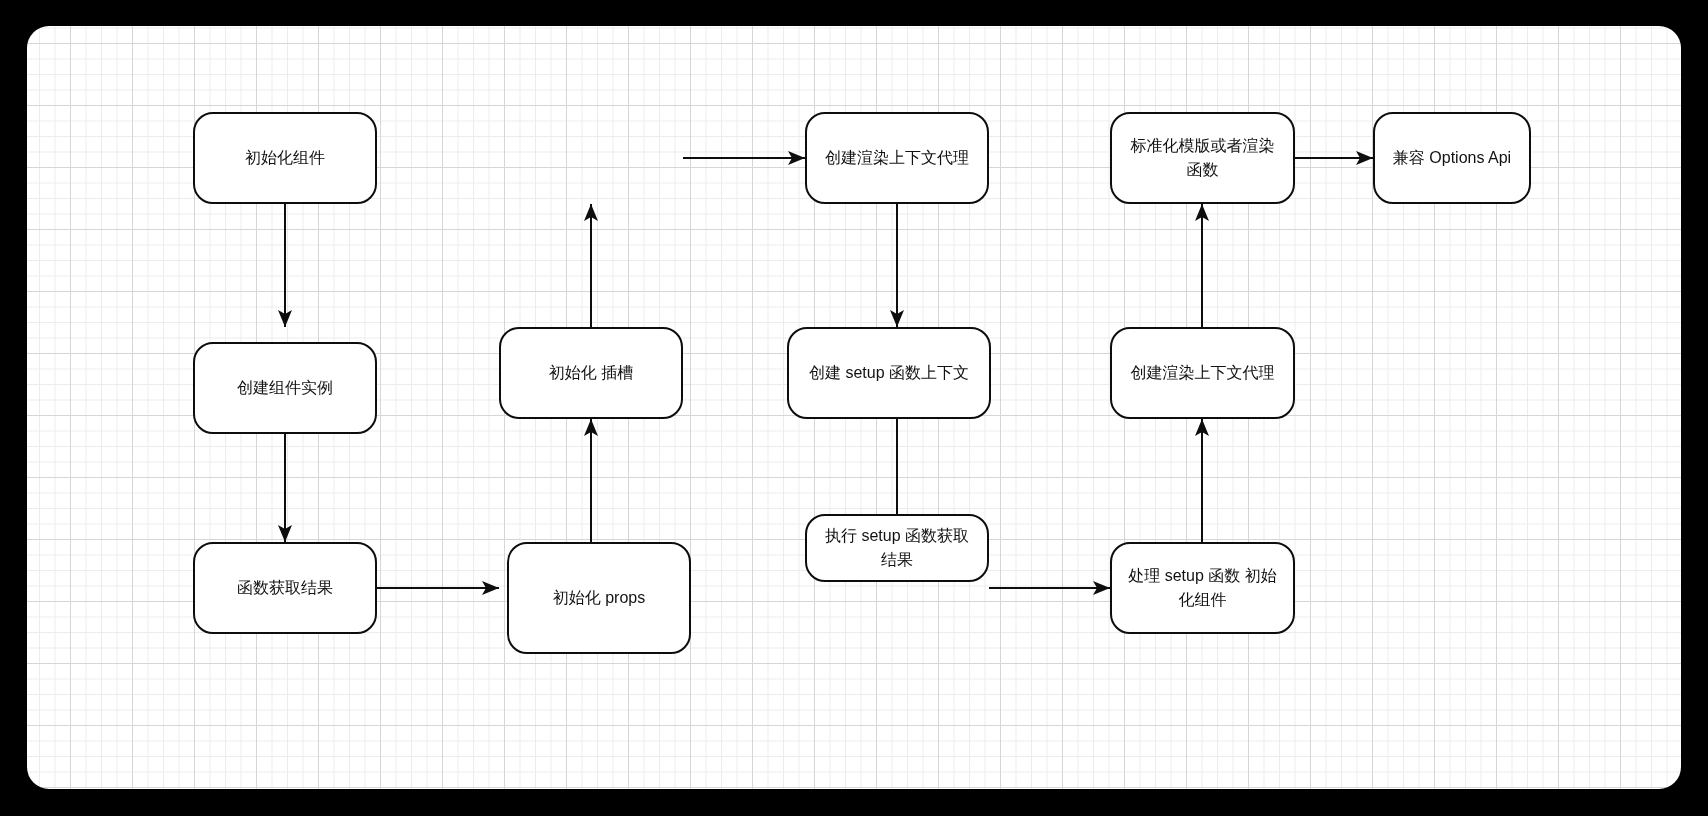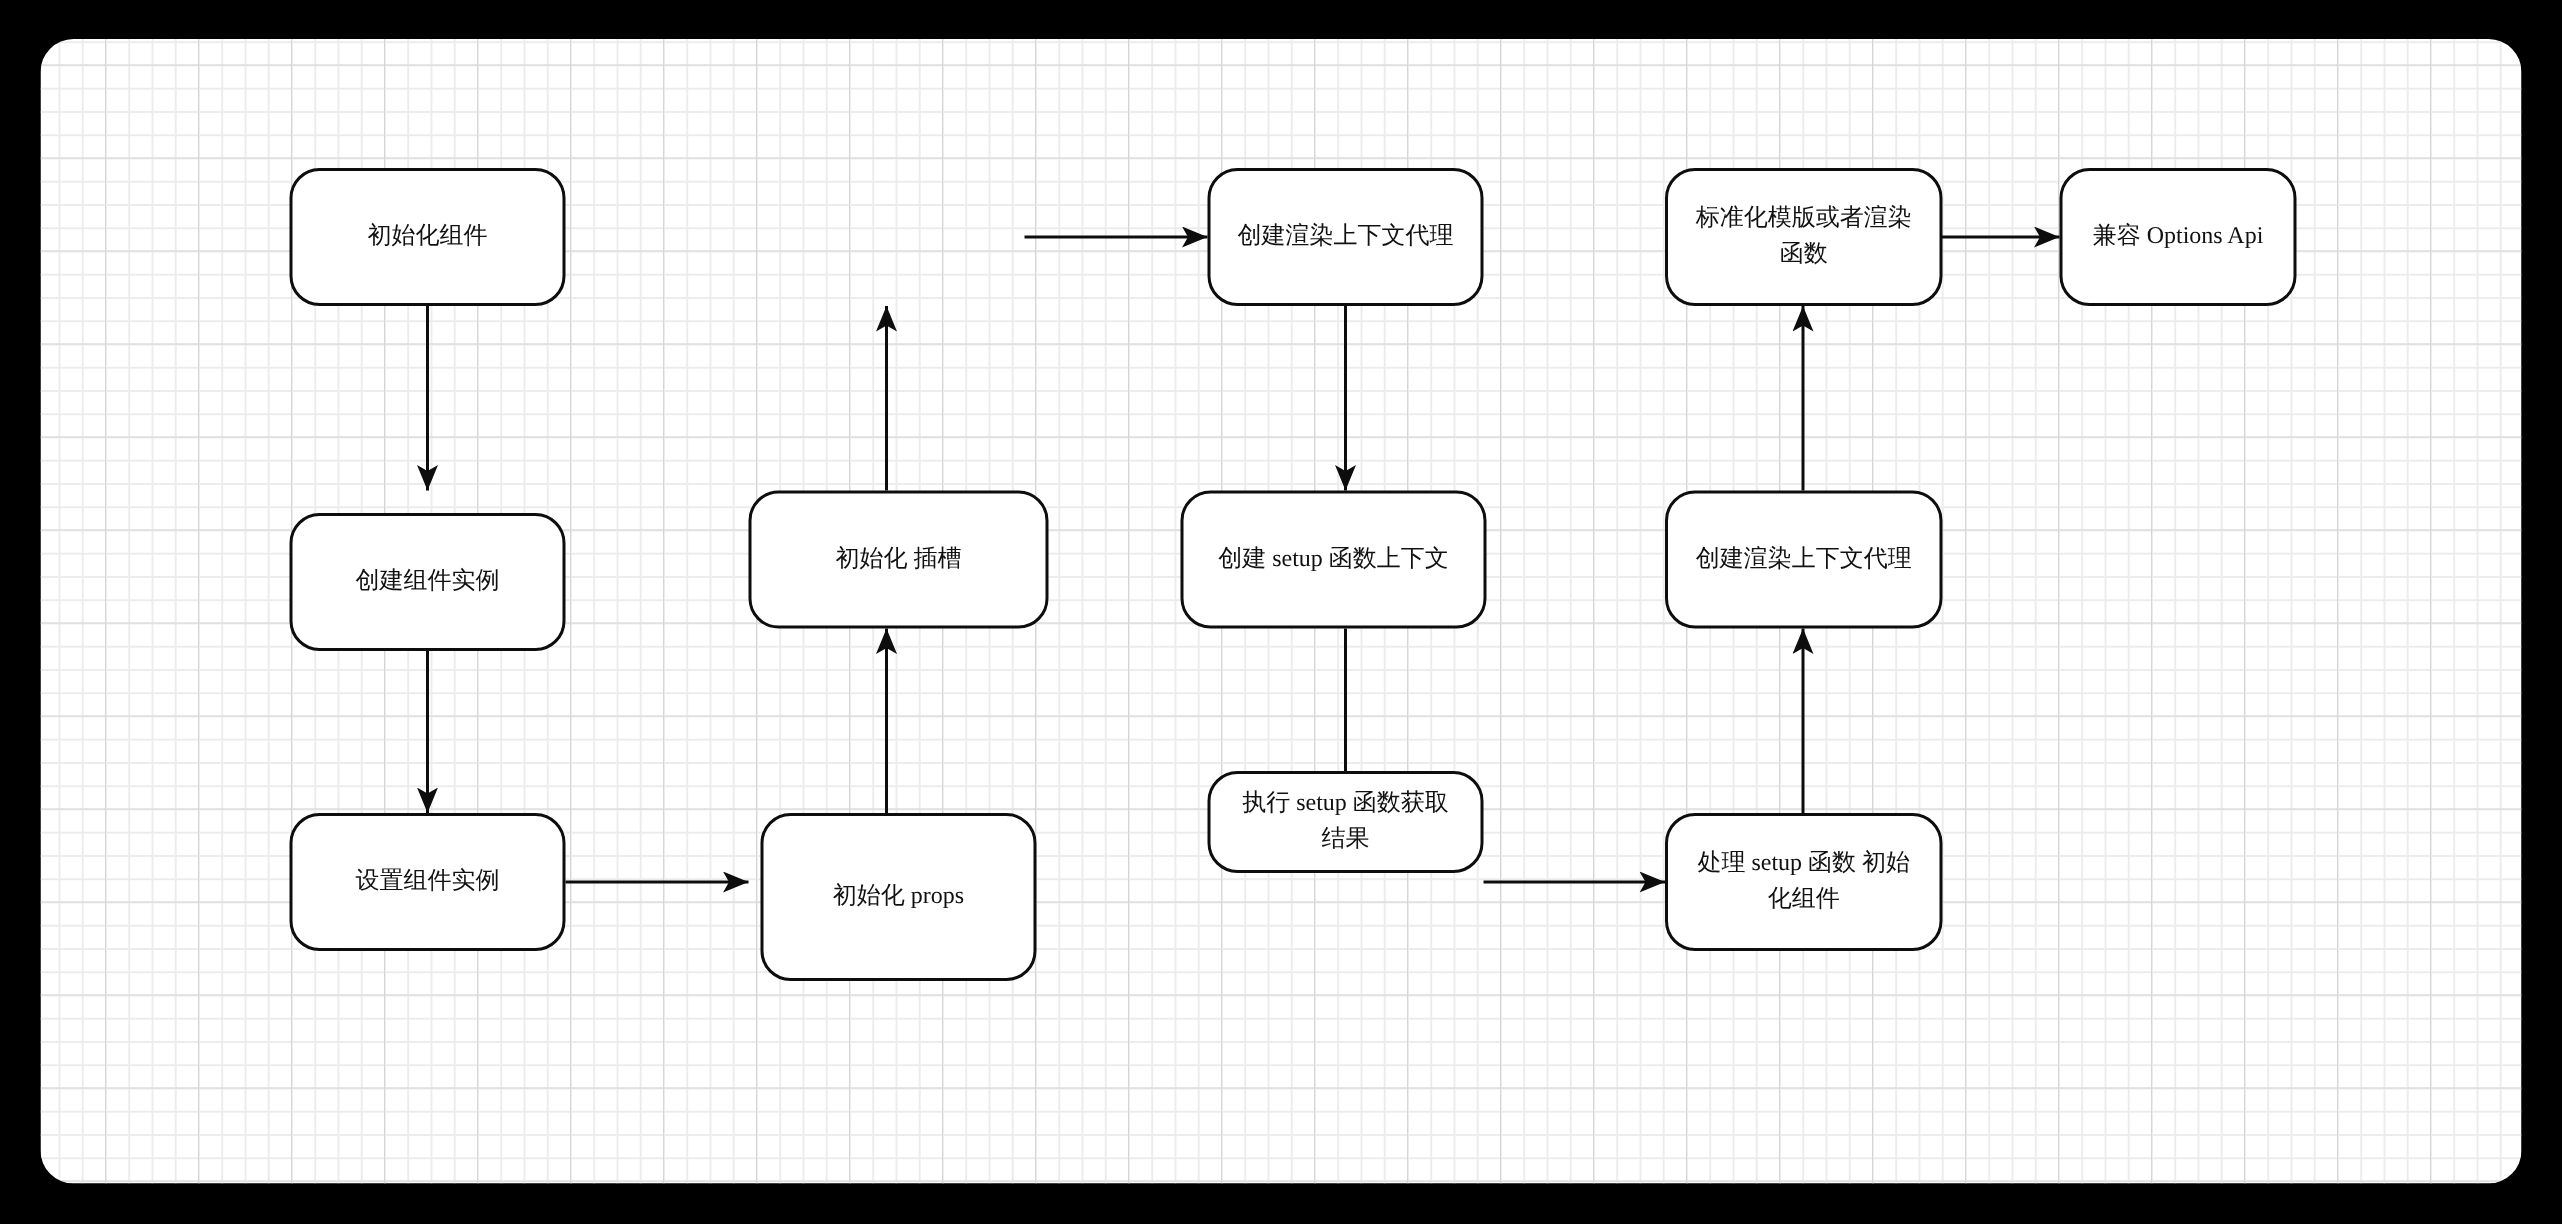--- a/index.html
+++ b/index.html
@@ -6,21 +6,21 @@
     margin: 0;
     padding: 0;
     background: #000000;
   }
   .stage {
     position: relative;
     width: 1708px;
     height: 816px;
     background: #000000;
     overflow: hidden;
-    font-family: Liberation Serif, serif;
+    font-family: Liberation Sans, sans-serif;
   }
   .canvas {
     position: absolute;
     left: 27px;
     top: 26px;
     width: 1654px;
     height: 763px;
     border-radius: 22px;
     background-color: #ffffff;
     background-image:
@@ -83,24 +83,24 @@
       <line x1="1267" y1="132" x2="1346" y2="132" stroke="#0d0d0d" stroke-width="2" marker-end="url(#ah)"></line>
     </svg>
 
     <div class="node" style="left:166px; top:86px; width:184px; height:92px">
       <span class="node-label">初始化组件</span>
     </div>
     <div class="node" style="left:166px; top:316px; width:184px; height:92px">
       <span class="node-label">创建组件实例</span>
     </div>
     <div class="node" style="left:166px; top:516px; width:184px; height:92px">
-      <span class="node-label">设置组件实例</span>
+      <span class="node-label">函数获取结果</span>
     </div>
 
-    <div class="node" style="left:472px; top:301px; width:200px; height:92px">
+    <div class="node" style="left:472px; top:301px; width:184px; height:92px">
       <span class="node-label">初始化 插槽</span>
     </div>
     <div class="node" style="left:480px; top:516px; width:184px; height:112px">
       <span class="node-label">初始化 props</span>
     </div>
 
     <div class="node" style="left:778px; top:86px; width:184px; height:92px">
       <span class="node-label">创建渲染上下文代理</span>
     </div>
     <div class="node" style="left:760px; top:301px; width:204px; height:92px">

